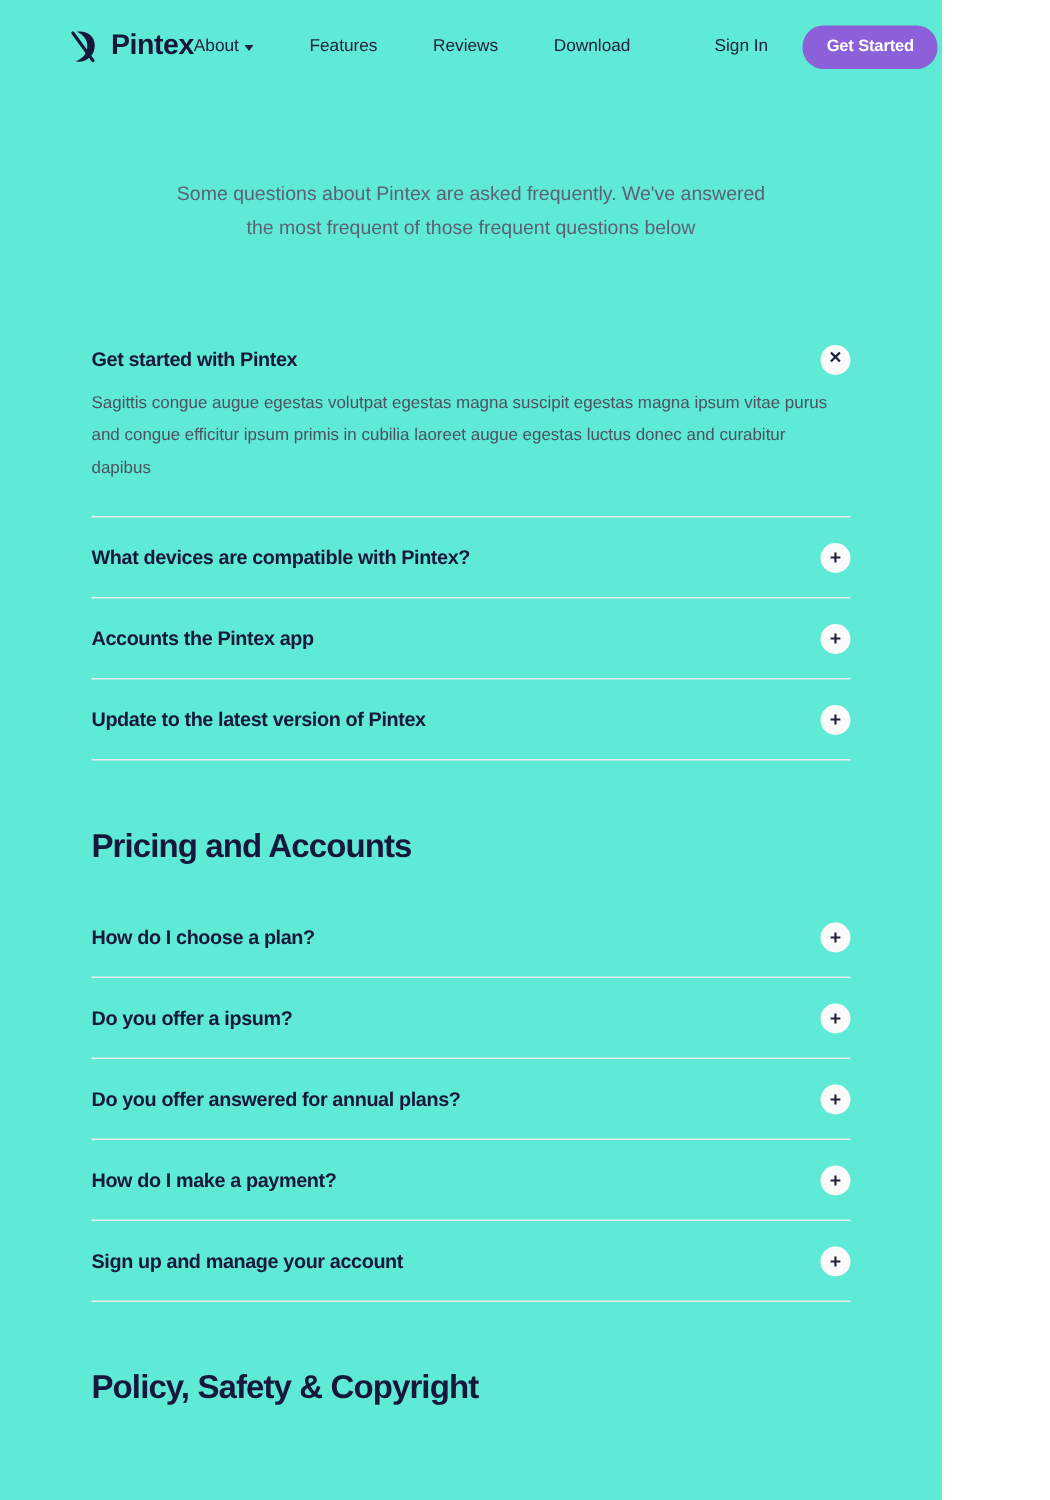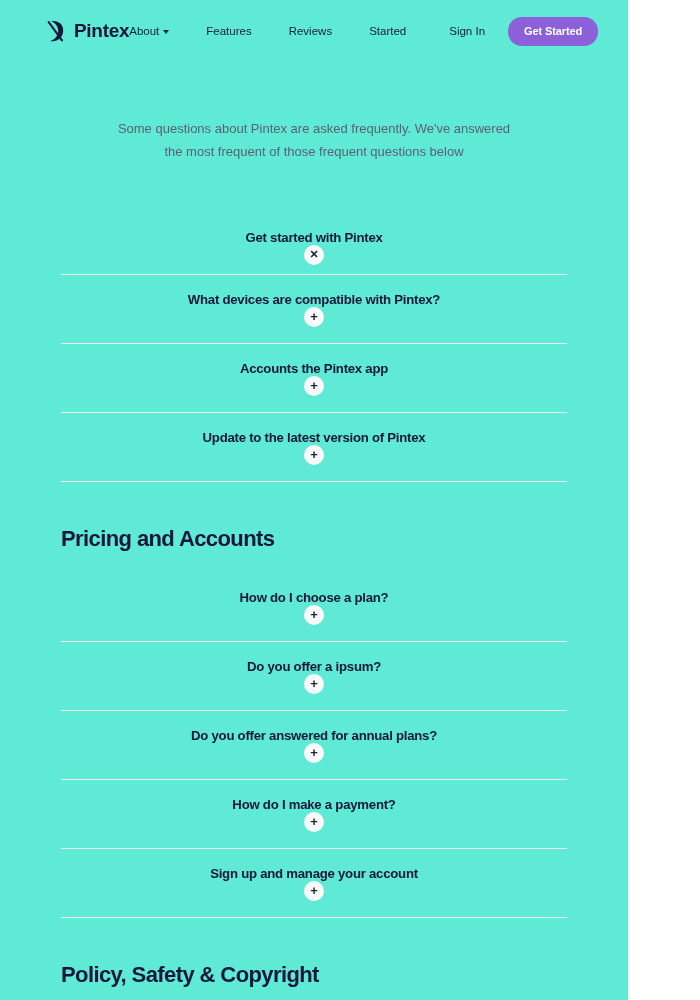--- a/index.html
+++ b/index.html
@@ -71,21 +71,21 @@
     border-left: 3.2px solid transparent;
     border-right: 3.2px solid transparent;
     border-top: 4px solid #20213f;
     margin-top: 1px;
   }
   .nav-signin {
     font-size: 11.5px;
     color: #20213f;
     text-decoration: none;
     margin-right: 23px;
-    margin-left: 6px;
+    margin-left: 19px;
     white-space: nowrap;
     cursor: pointer;
   }
   .btn-primary {
     background: #8b60d8;
     color: #ffffff;
     font-size: 11px;
     font-weight: bold;
     border: none;
     border-radius: 14px;
@@ -132,21 +132,20 @@
   .faq-item {
     border-bottom: 1px solid #ececed;
   }
 
   .faq-head {
     display: flex;
     align-items: center;
     justify-content: space-between;
     padding: 17px 0 16px 0;
     cursor: pointer;
-    flex-direction: column;
   }
   .faq-q {
     font-size: 13.2px;
     font-weight: bold;
     color: #16173a;
     letter-spacing: -0.25px;
   }
 
   .faq-toggle {
     width: 20px;
@@ -205,41 +204,42 @@
 
       <a class="nav-link">
         <span>Features</span>
       </a>
 
       <a class="nav-link">
         <span>Reviews</span>
       </a>
 
       <a class="nav-link">
-        <span>Started</span>
+        <span>Download</span>
       </a>
 
       <a class="nav-signin">Sign In</a>
 
       <button class="btn-primary">Get Started</button>
     </nav>
   </div>
 
   <div class="hero">
     <p class="hero-sub">Some questions about Pintex are asked frequently. We've answered the most frequent of those frequent questions below</p>
   </div>
 
   <div class="faq-wrap">
       <div class="faq-item open">
         <div class="faq-head">
           <span class="faq-q">Get started with Pintex</span>
           <span class="faq-toggle">
             <span class="toggle-glyph minus">✕</span>
           </span>
         </div>
+        <div class="faq-body">Sagittis congue augue egestas volutpat egestas magna suscipit egestas magna ipsum vitae purus and congue efficitur ipsum primis in cubilia laoreet augue egestas luctus donec and curabitur dapibus</div>
       </div>
       <div class="faq-item">
         <div class="faq-head">
           <span class="faq-q">What devices are compatible with Pintex?</span>
           <span class="faq-toggle">
             <span class="toggle-glyph">+</span>
           </span>
         </div>
       </div>
       <div class="faq-item">

